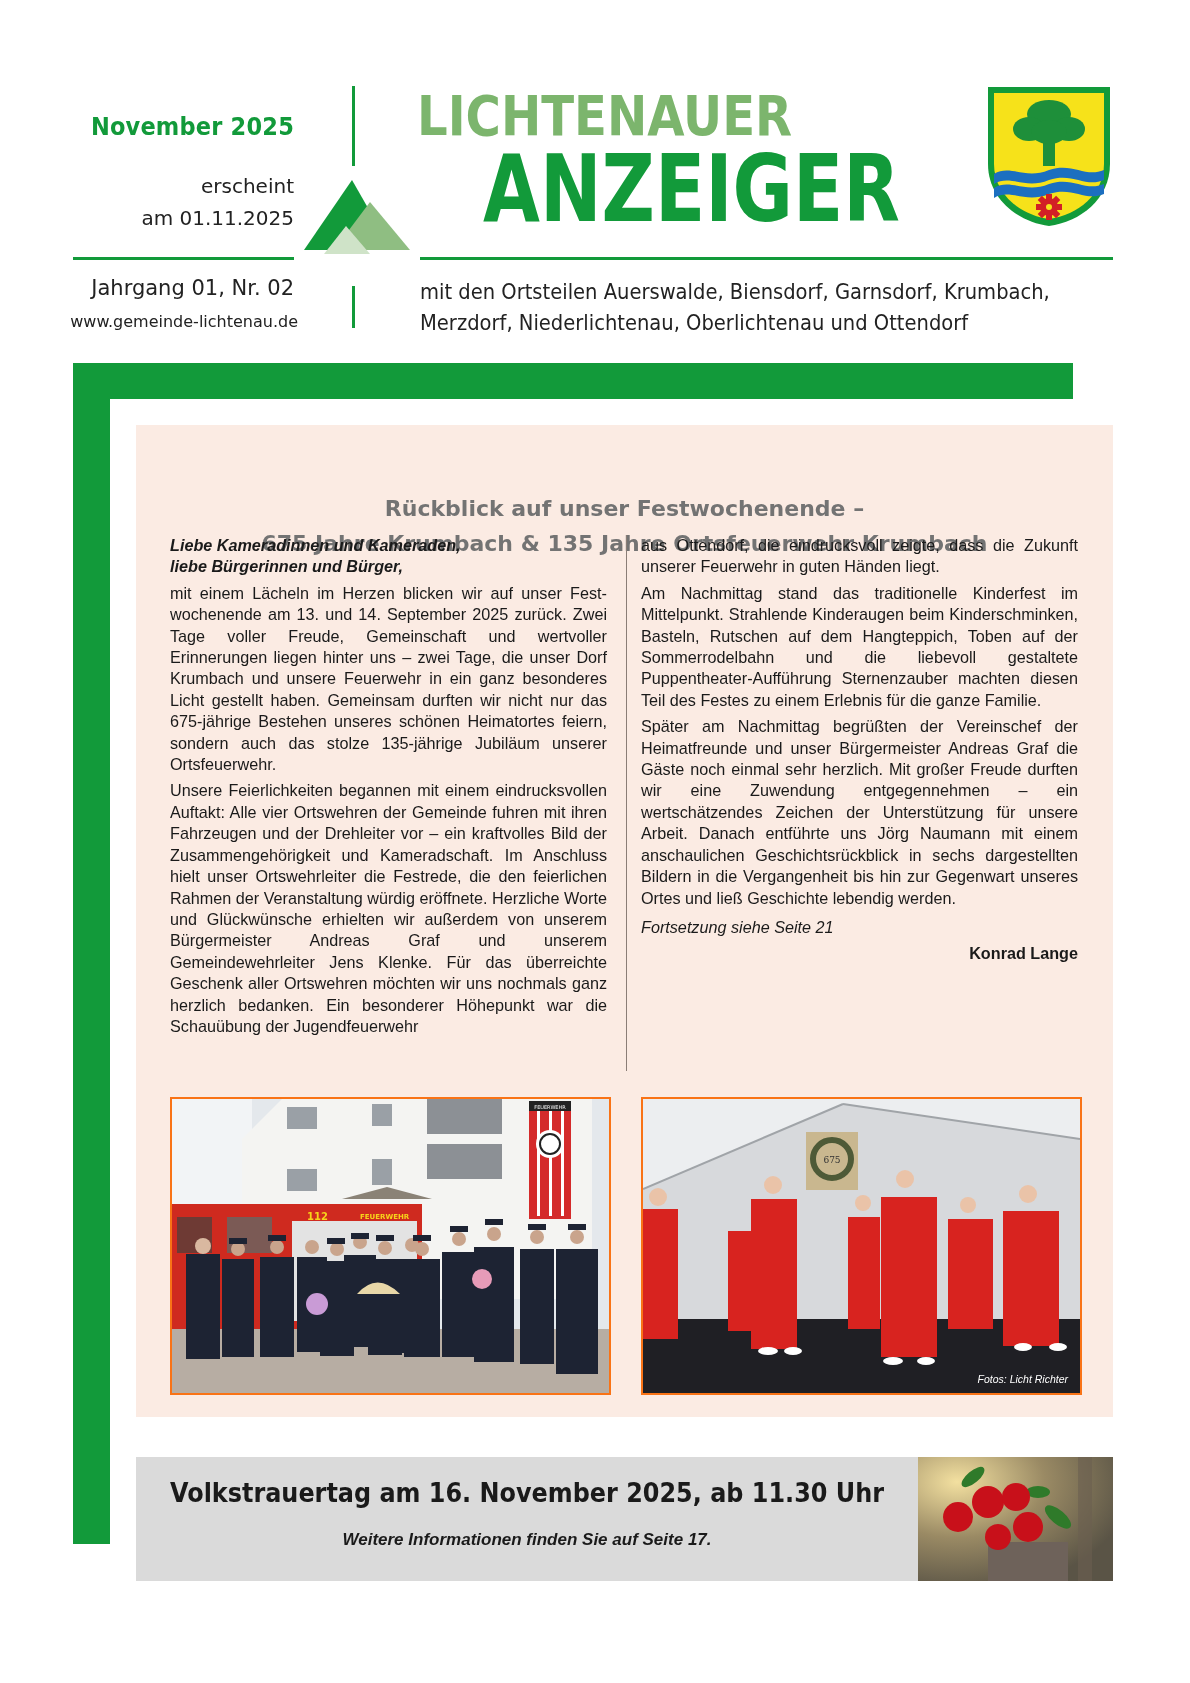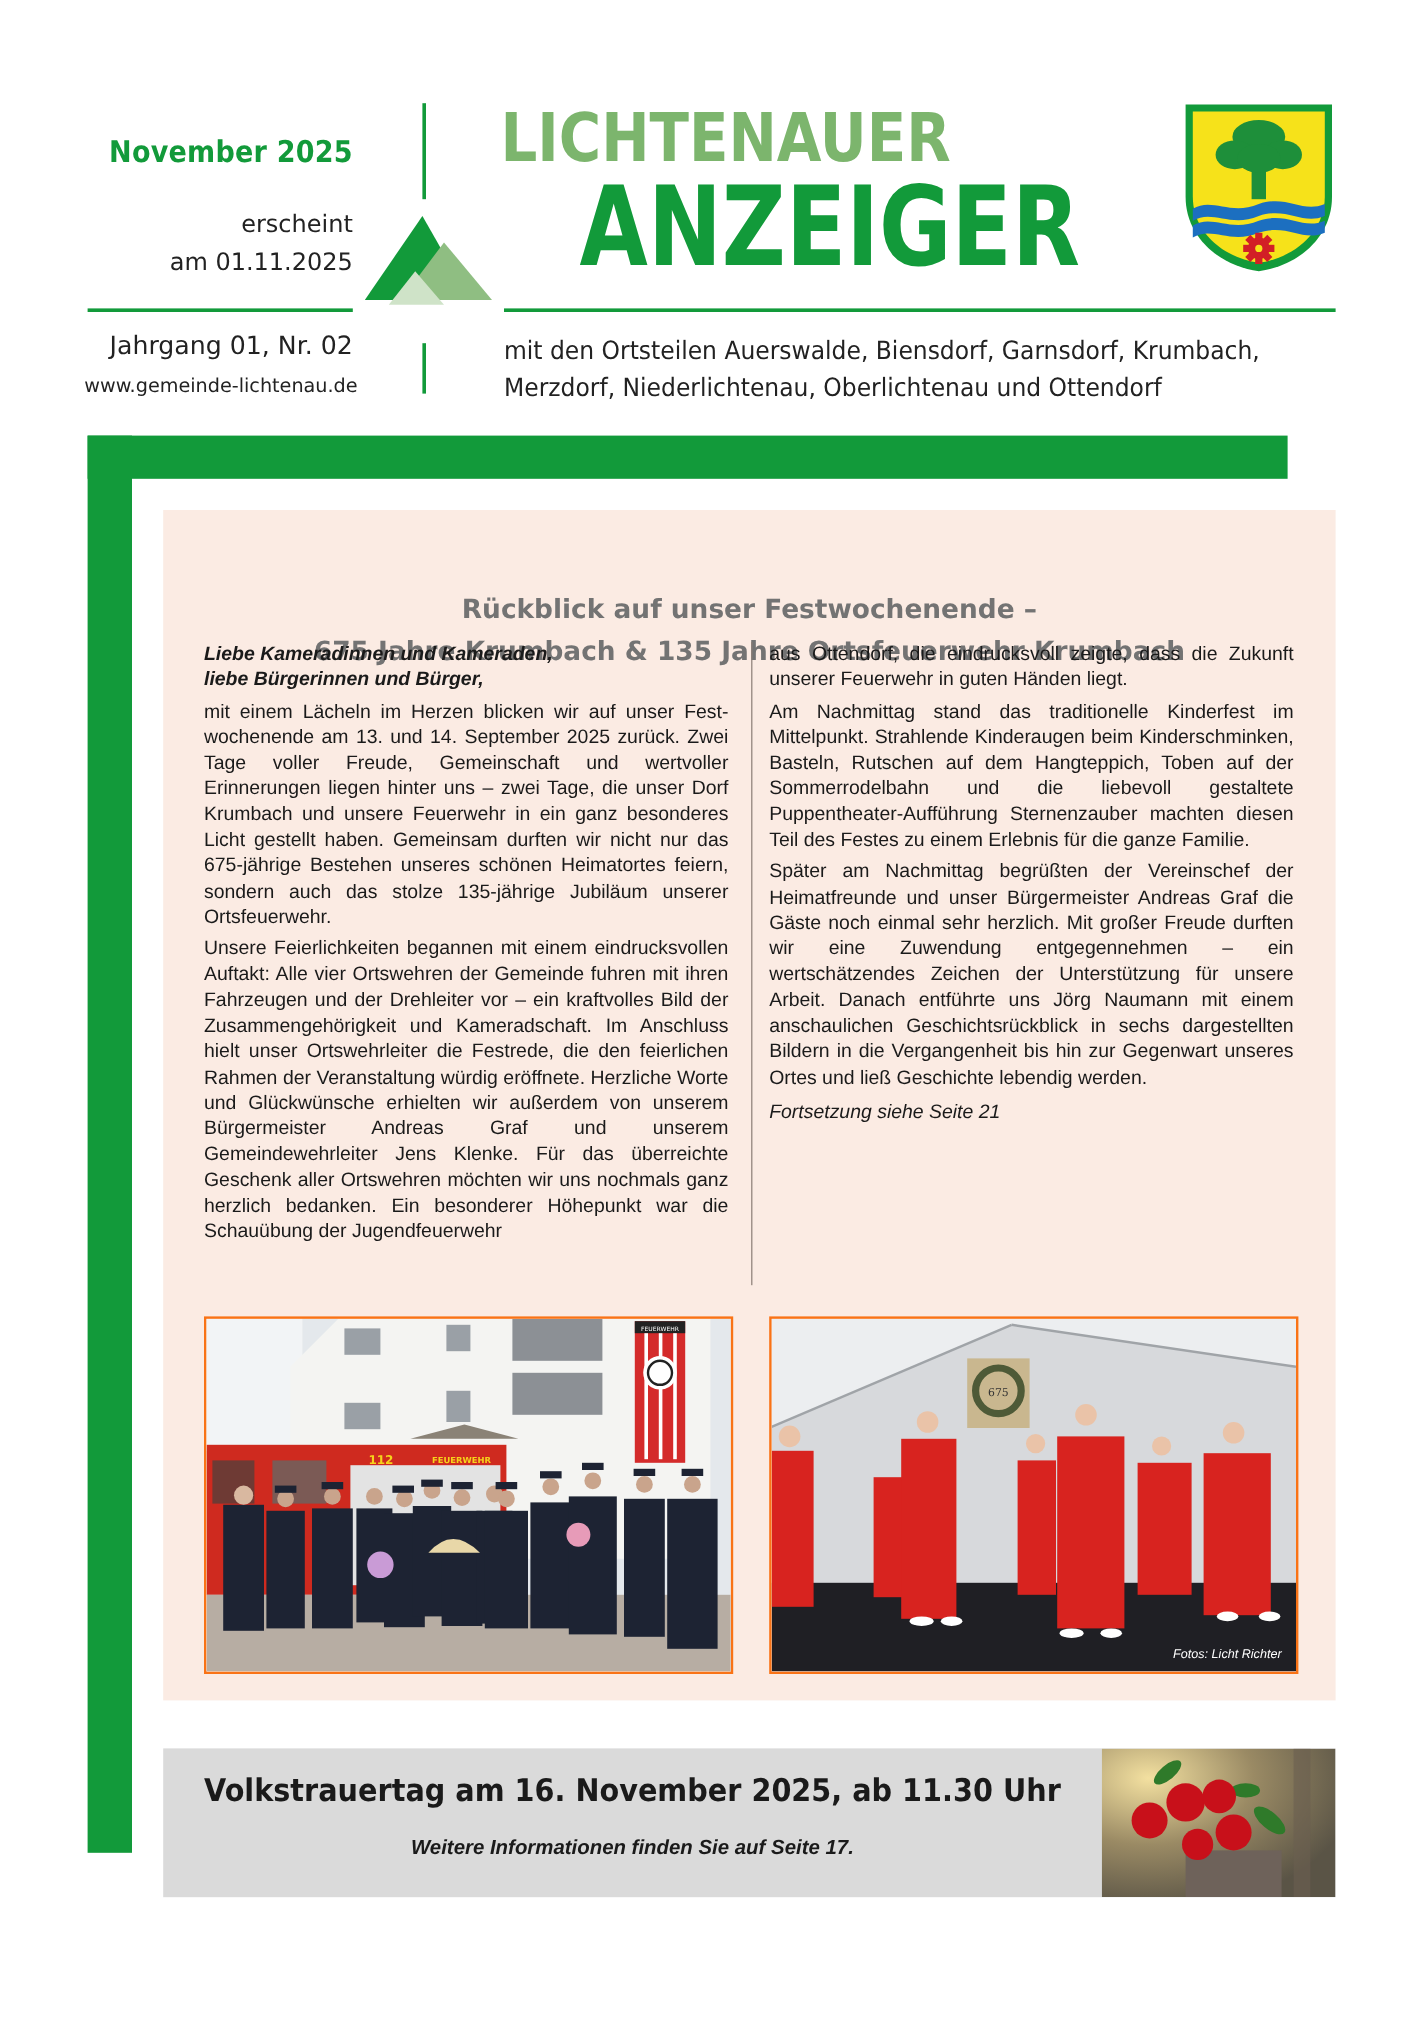--- a/index.html
+++ b/index.html
@@ -129,20 +129,21 @@
   <p>Unsere Feierlichkeiten begannen mit einem eindrucks­vollen Auftakt: Alle vier Ortswehren der Gemeinde fuhren mit ihren Fahrzeugen und der Drehleiter vor – ein kraft­volles Bild der Zusammengehörigkeit und Kameradschaft. Im Anschluss hielt unser Ortswehrleiter die Festrede, die den feierlichen Rahmen der Veranstaltung würdig eröffnete. Herzliche Worte und Glückwünsche erhielten wir außerdem von unserem Bürgermeister Andreas Graf und unserem Gemeindewehrleiter Jens Klenke. Für das überreichte Geschenk aller Ortswehren möchten wir uns nochmals ganz herzlich bedanken. Ein besonderer Höhepunkt war die Schauübung der Jugendfeuerwehr</p>
 </div>
 
 <div class="abs col-divider"></div>
 
 <div class="abs col col-right">
   <p>aus Ottendorf, die eindrucksvoll zeigte, dass die Zukunft unserer Feuerwehr in guten Händen liegt.</p>
   <p>Am Nachmittag stand das traditionelle Kinderfest im Mittelpunkt. Strahlende Kinderaugen beim Kinder­schminken, Basteln, Rutschen auf dem Hangteppich, Toben auf der Sommerrodelbahn und die liebevoll ge­staltete Puppentheater-Aufführung Sternenzauber mach­ten diesen Teil des Festes zu einem Erlebnis für die ganze Familie.</p>
   <p>Später am Nachmittag begrüßten der Vereinschef der Heimatfreunde und unser Bürgermeister Andreas Graf die Gäste noch einmal sehr herzlich. Mit großer Freude durften wir eine Zuwendung entgegennehmen – ein wertschätzendes Zeichen der Unterstützung für unsere Arbeit. Danach entführte uns Jörg Naumann mit einem anschaulichen Geschichtsrückblick in sechs dargestell­ten Bildern in die Vergangenheit bis hin zur Gegenwart unseres Ortes und ließ Geschichte lebendig werden.</p>
   <p class="continue">Fortsetzung siehe Seite 21</p>
+  <p class="author">Konrad Lange</p>
 </div>
 
 <div class="abs photo photo-left">
   <svg width="437" height="294" viewBox="0 0 437 294">
     <rect width="437" height="294" fill="#e4e8ec"></rect>
     <rect x="0" y="0" width="80" height="110" fill="#f2f4f6"></rect>
     <polygon points="70,40 110,0 420,0 420,200 70,200" fill="#f4f4f2"></polygon>
     <rect x="115" y="8" width="30" height="22" fill="#9aa0a6"></rect>
     <rect x="115" y="70" width="30" height="22" fill="#9aa0a6"></rect>
     <rect x="200" y="5" width="20" height="22" fill="#9aa0a6"></rect>

